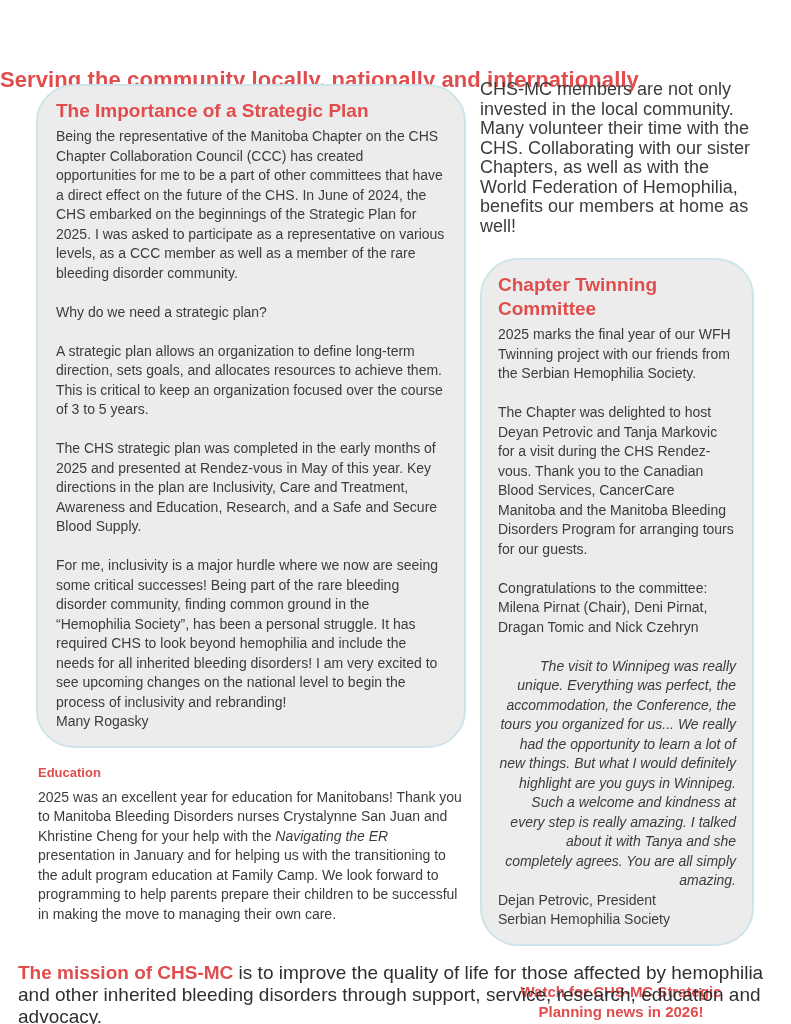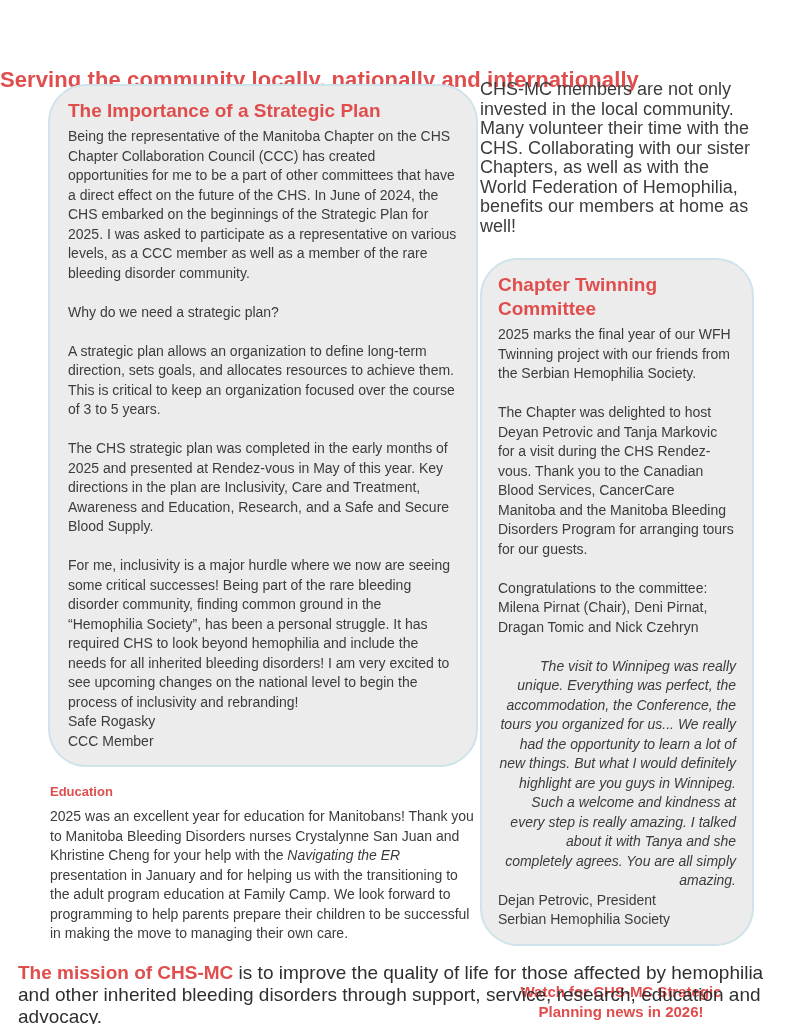--- a/index.html
+++ b/index.html
@@ -18,21 +18,21 @@
   .page-title{
     position:absolute;top:27px;left:0;width:791px;
     text-align:left;color:var(--red);
     font-size:22px;font-weight:bold;letter-spacing:.1px;margin-top:40px;
   }
   .rounded-box{
     background:var(--box-bg);
     border:2px solid var(--box-border);
     border-radius:38px;
   }
-  .left-col{position:absolute;left:36px;top:84px;width:430px;margin-left:12px;}
+  .left-col{position:absolute;left:36px;top:84px;width:430px;}
   .left-box{width:430px;padding:13px 18px 14px 18px;}
   .right-col{position:absolute;left:480px;top:80px;width:284px;}
   .right-box{width:274px;padding:13px 16px 14px 16px;margin-top:22px;}
   .box-heading{
     color:var(--red);font-size:19px;font-weight:bold;
     margin:0 0 4px 0;line-height:24px;
   }
   .body-text{font-size:14px;line-height:19.5px;}
   .body-text p{margin:0 0 19.5px 0;}
   .body-text p.tight{margin:0;}
@@ -66,22 +66,21 @@
 <div class="left-col">
 
   <div class="rounded-box left-box">
     <div class="box-heading">The Importance of a Strategic Plan</div>
     <div class="body-text">
       <p>Being the representative of the Manitoba Chapter on the CHS Chapter Collaboration Council (CCC) has created opportunities for me to be a part of other committees that have a direct effect on the future of the CHS. In June of 2024, the CHS embarked on the beginnings of the Strategic Plan for 2025. I was asked to participate as a representative on various levels, as a CCC member as well as a member of the rare bleeding disorder community.</p>
       <p class="subhead">Why do we need a strategic plan?</p>
       <p>A strategic plan allows an organization to define long-term direction, sets goals, and allocates resources to achieve them. This is critical to keep an organization focused over the course of 3 to 5 years.</p>
       <p>The CHS strategic plan was completed in the early months of 2025 and presented at Rendez-vous in May of this year. Key directions in the plan are Inclusivity, Care and Treatment, Awareness and Education, Research, and a Safe and Secure Blood Supply.</p>
       <p class="tight">For me, inclusivity is a major hurdle where we now are seeing some critical successes! Being part of the rare bleeding disorder community, finding common ground in the “Hemophilia Society”, has been a personal struggle. It has required CHS to look beyond hemophilia and include the needs for all inherited bleeding disorders! I am very excited to see upcoming changes on the national level to begin the process of inclusivity and rebranding!</p>
-      <div class="sig-line">Safe Rogasky</div>
-      <div class="sig-line">CCC Member</div>
+      <div class="sig-line">Many Rogasky</div>
     </div>
   </div>
 
   <div class="education">
     <div class="section-heading">Education</div>
     <div class="body-text">
       <p><span>2025 was an excellent year for education for Manitobans! Thank you to Manitoba Bleeding Disorders nurses Crystalynne San Juan and Khristine Cheng for your help with the </span><span class="italic-seg">Navigating the ER</span><span> presentation in January and for helping us with the transitioning to the adult program education at Family Camp. We look forward to programming to help parents prepare their children to be successful in making the move to managing their own care.</span></p>
     </div>
   </div>
 

